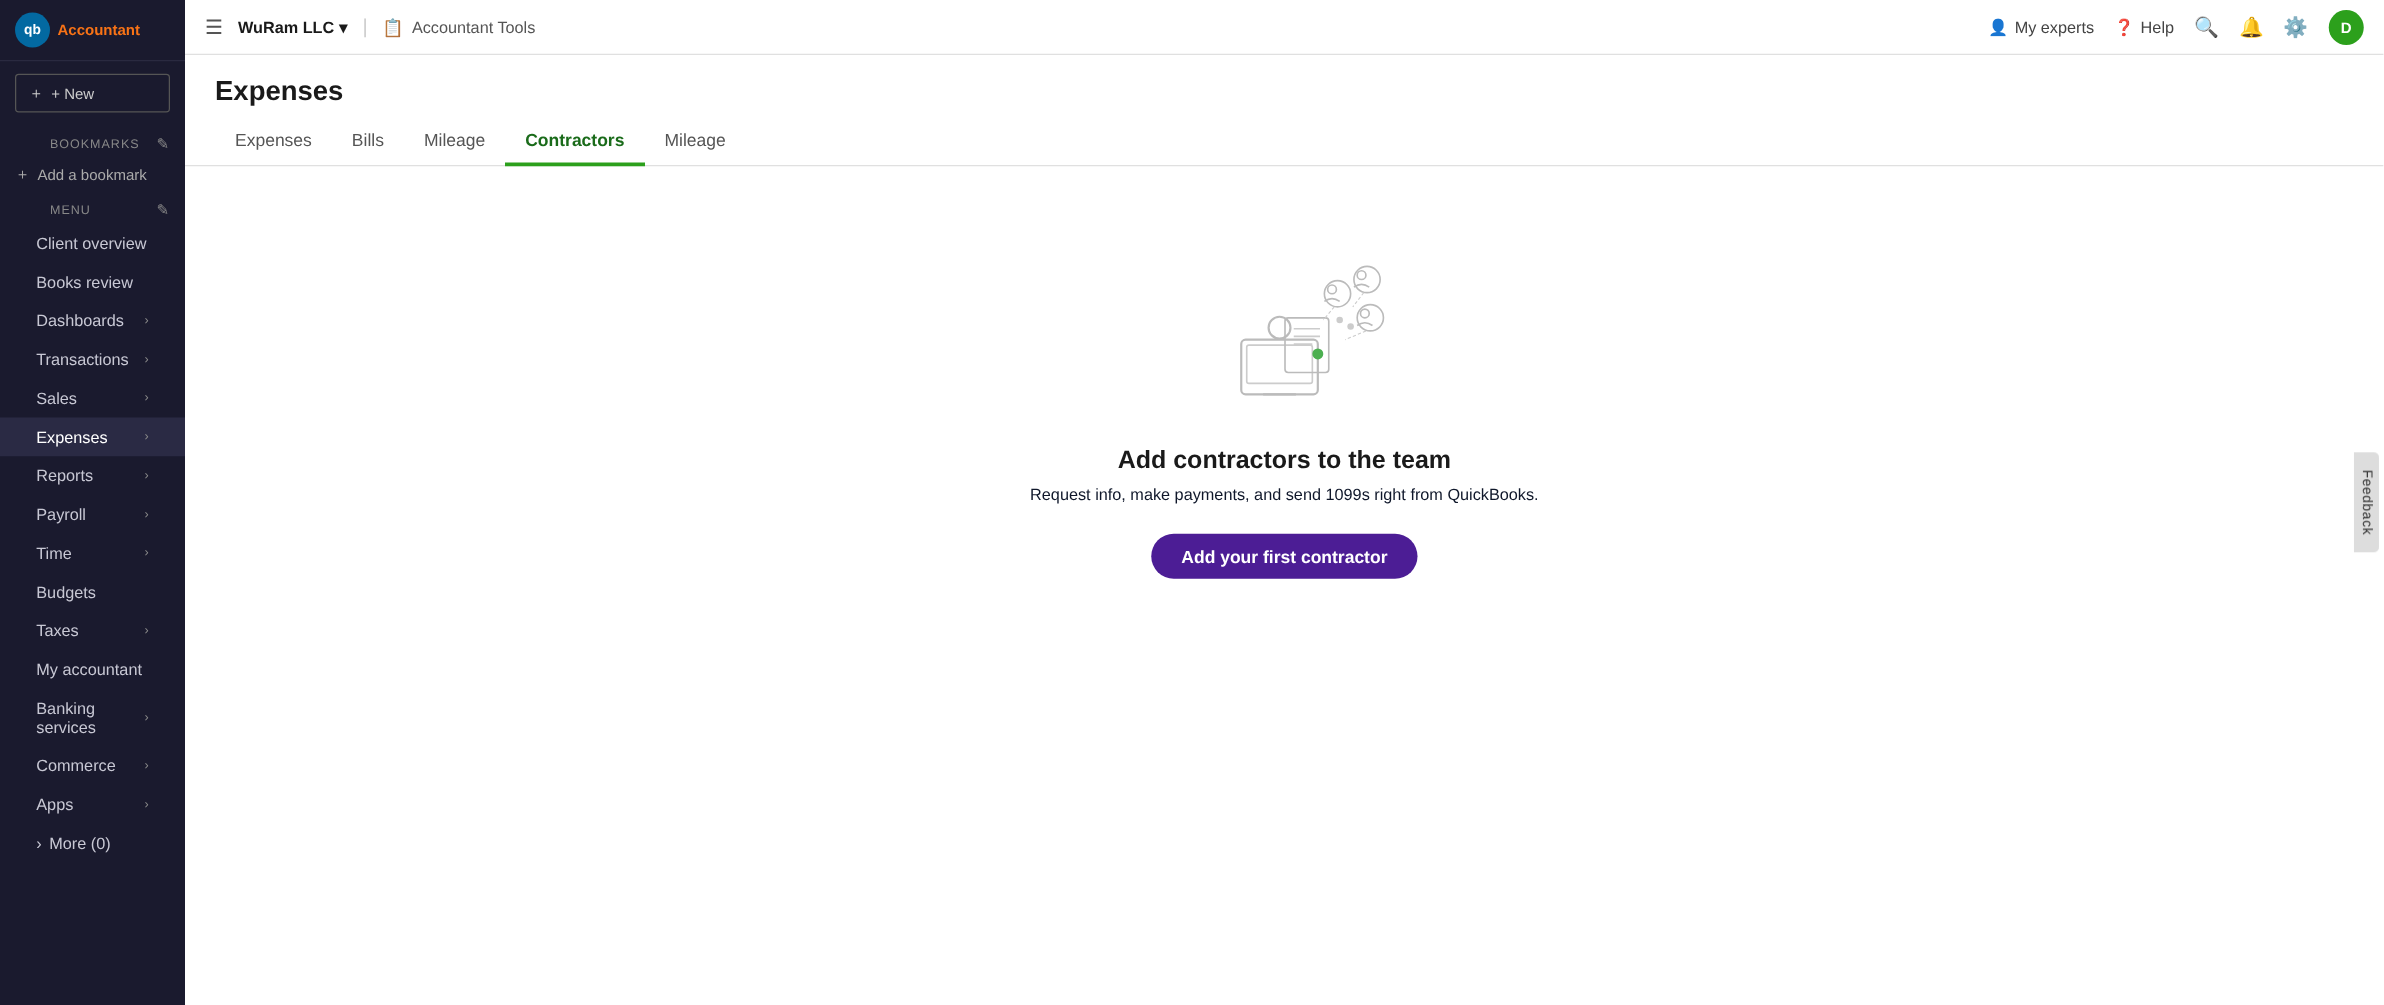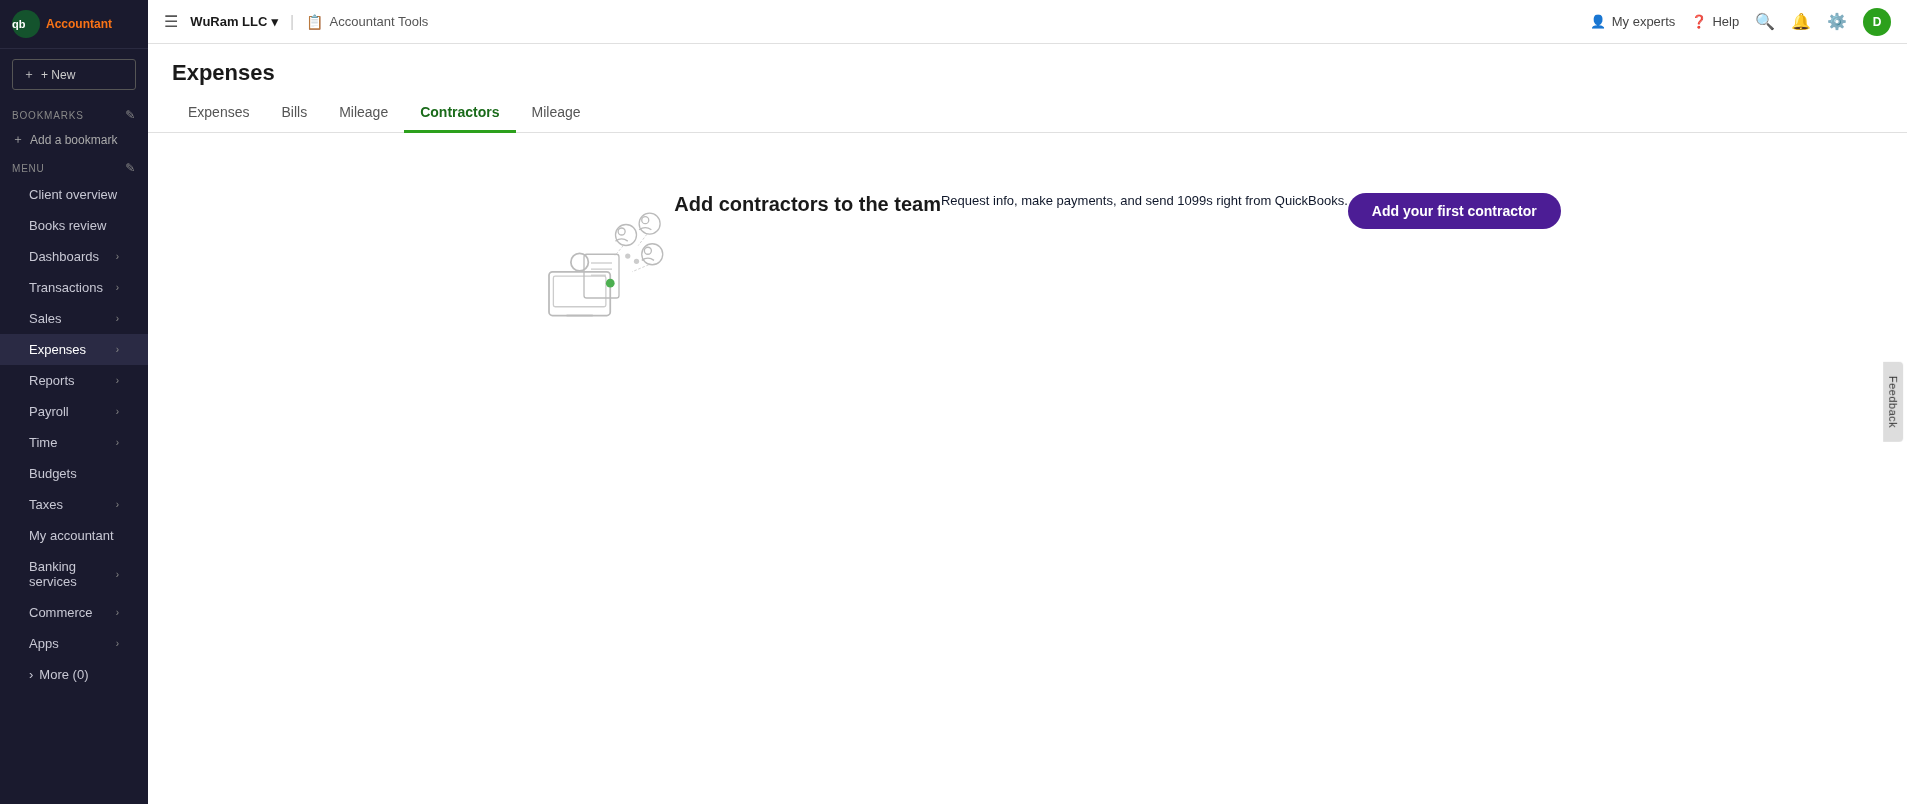--- a/index.html
+++ b/index.html
@@ -18,23 +18,23 @@
       font-size: 13px;
     }
     #sidebar-logo {
       display: flex;
       align-items: center;
       padding: 10px 12px;
       border-bottom: 1px solid #2a2a40;
     }
     .logo-icon {
       width: 28px; height: 28px;
-      background: #14532d;
+      background: #0369a1;
       border-radius: 50%;
-      display: flex; align-items: center; 
+      display: flex; align-items: center; justify-content: center;
       color: white; font-size: 11px; font-weight: bold;
       margin-right: 6px; flex-shrink: 0;
     }
     .logo-text { color: #f97316; font-size: 12px; font-weight: 600; }
 
     .new-btn {
       margin: 10px 12px;
       background: #1a1a2e;
       border: 1px solid #555;
       color: #ccc;
@@ -45,20 +45,21 @@
       display: flex; align-items: center; gap: 6px;
     }
 
     .section-header {
       display: flex; align-items: center; justify-content: space-between;
       padding: 8px 12px 4px;
       font-size: 10px;
       text-transform: uppercase;
       letter-spacing: 0.8px;
       color: #888;
+      margin-left: 28px;
     }
     .section-header .edit-icon { cursor: pointer; font-size: 12px; color: #888; }
 
     .sidebar-add-bookmark {
       display: flex; align-items: center; gap: 6px;
       padding: 5px 12px;
       font-size: 12px;
       color: #aaa;
       cursor: pointer;
     }
@@ -120,22 +121,22 @@
       color: #555;
       cursor: pointer;
       border-bottom: 3px solid transparent;
       margin-bottom: -1px;
     }
     .tab.active { color: #1a6b1a; border-bottom-color: #2ca01c; font-weight: 600; }
 
     
     .empty-state {
       display: flex;
-      flex-direction: row;
-      align-items: flex-start;
+      flex-direction: column;
+      align-items: center;
       justify-content: center;
       padding: 60px 24px;
       text-align: center;
     }
     .empty-illustration {
       width: 180px; height: 140px;
       margin-bottom: 24px;
       position: relative;
     }
     .empty-title {

